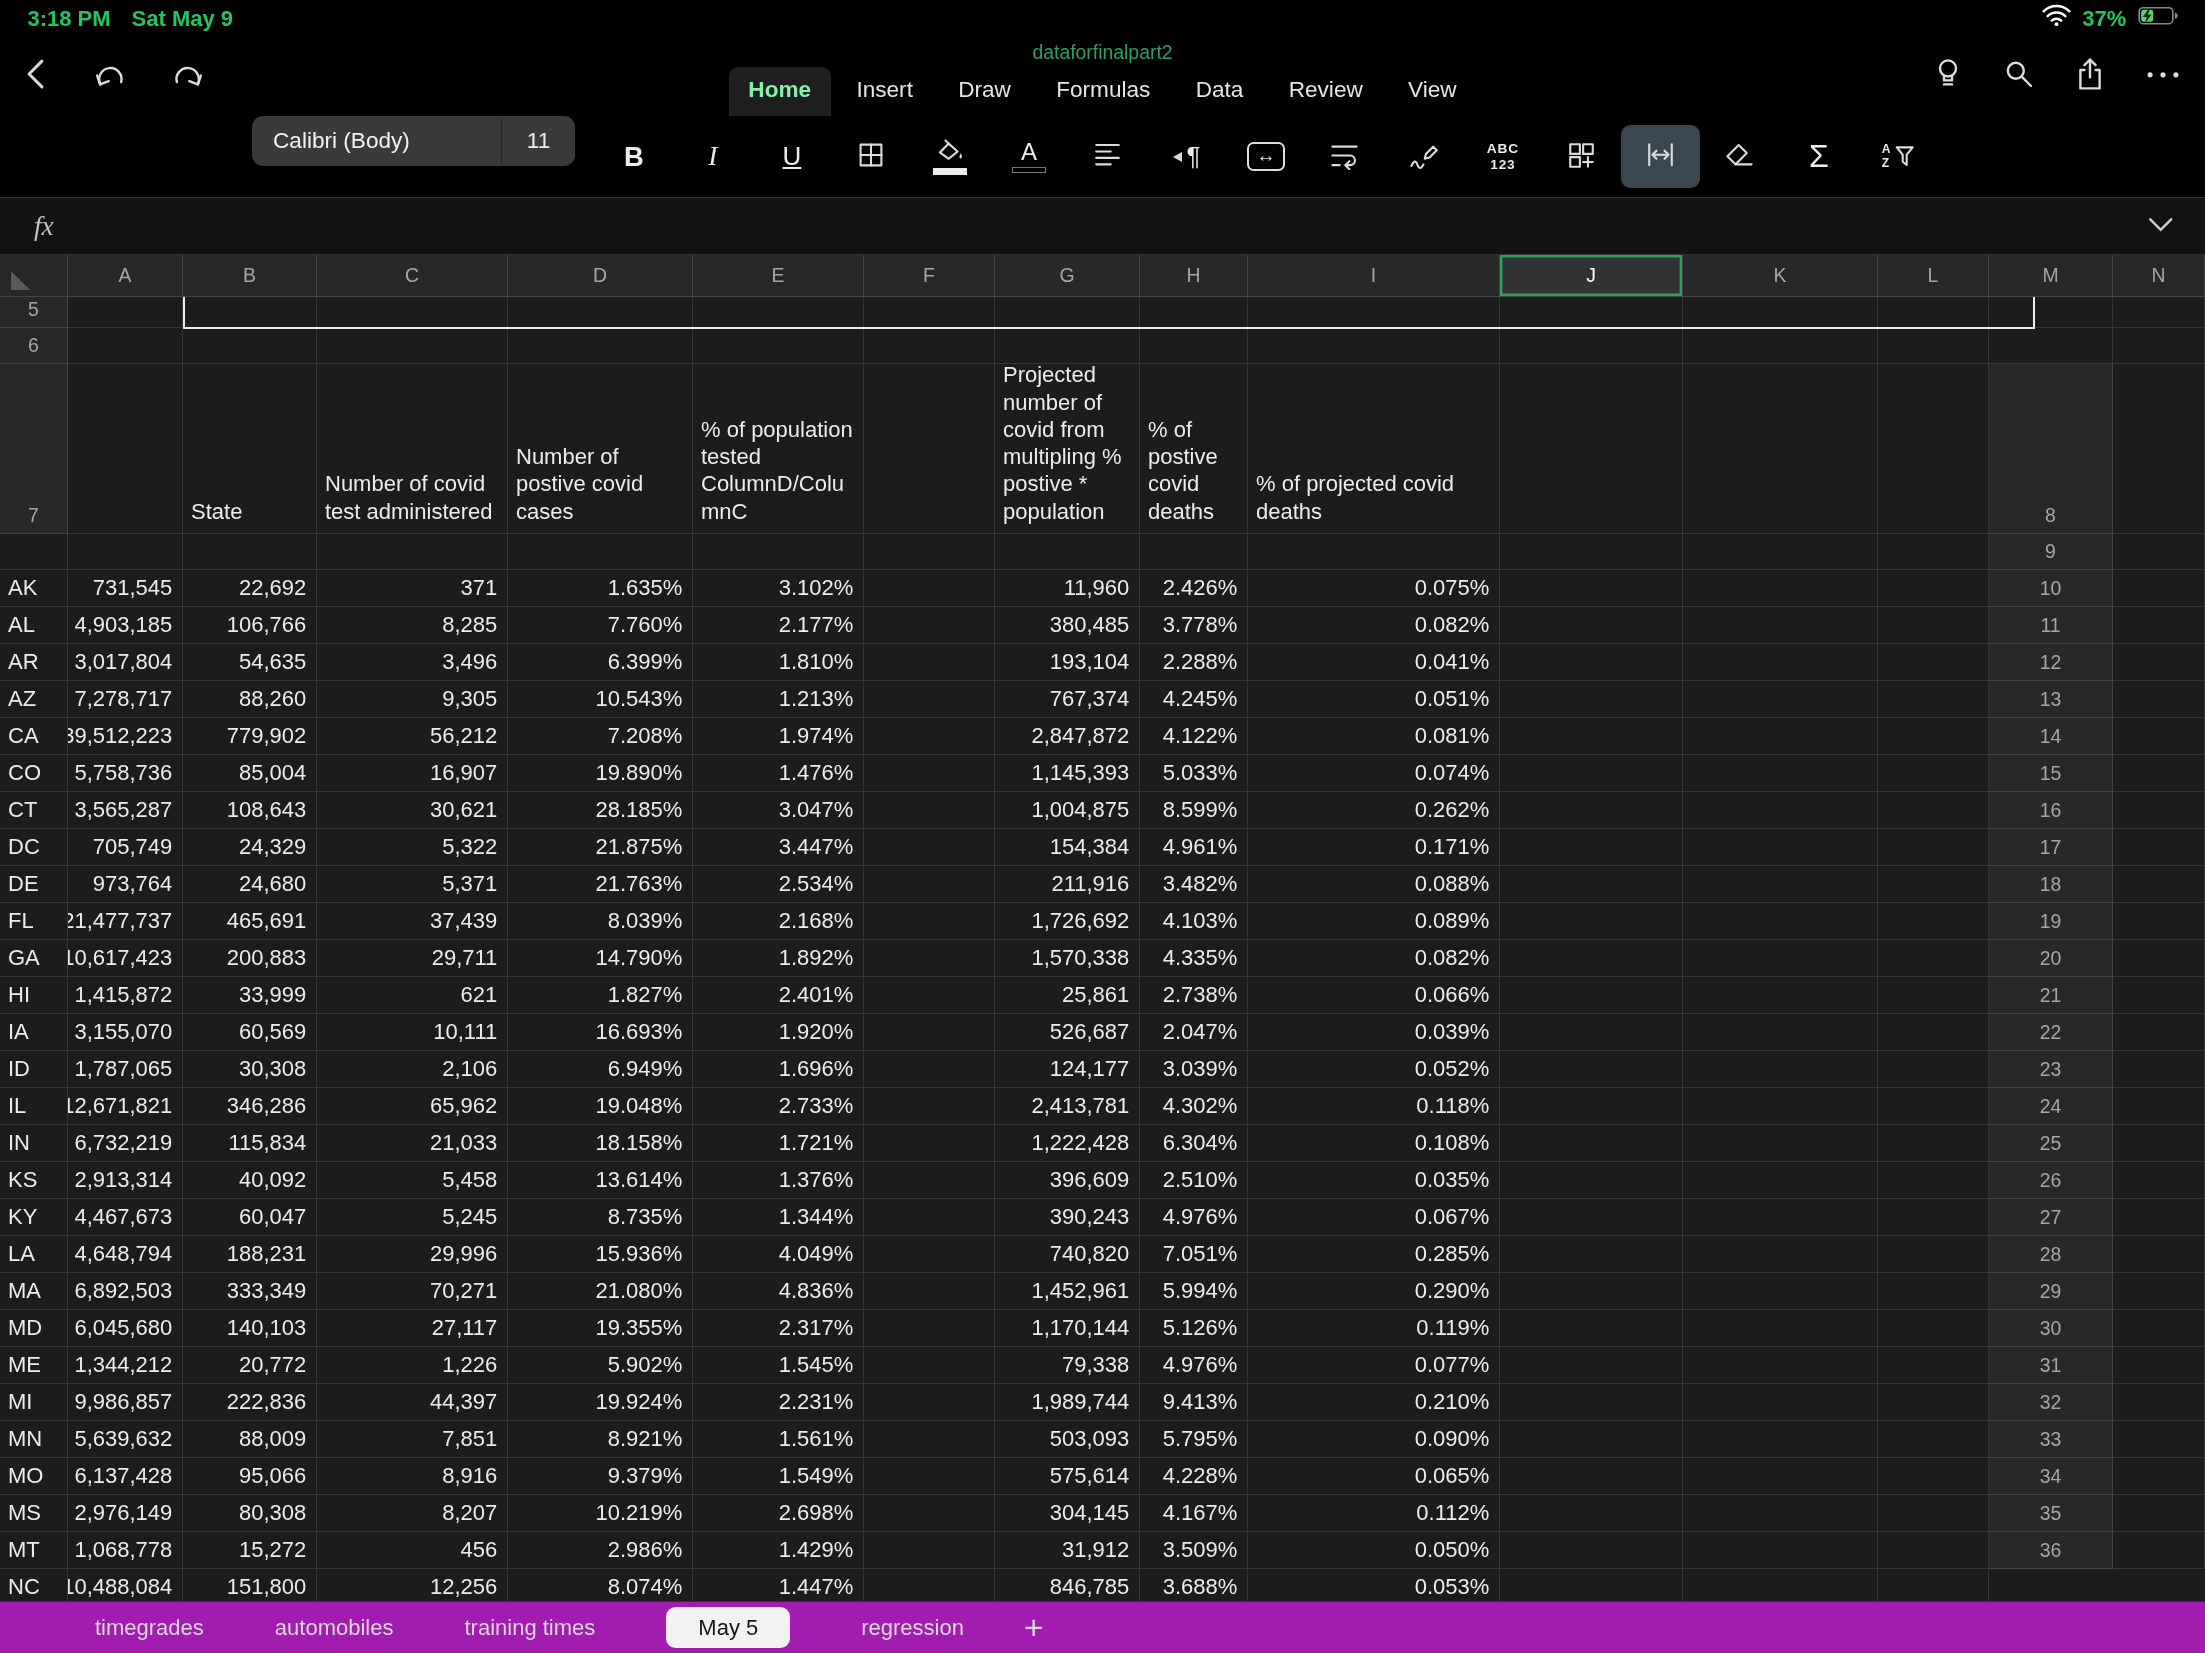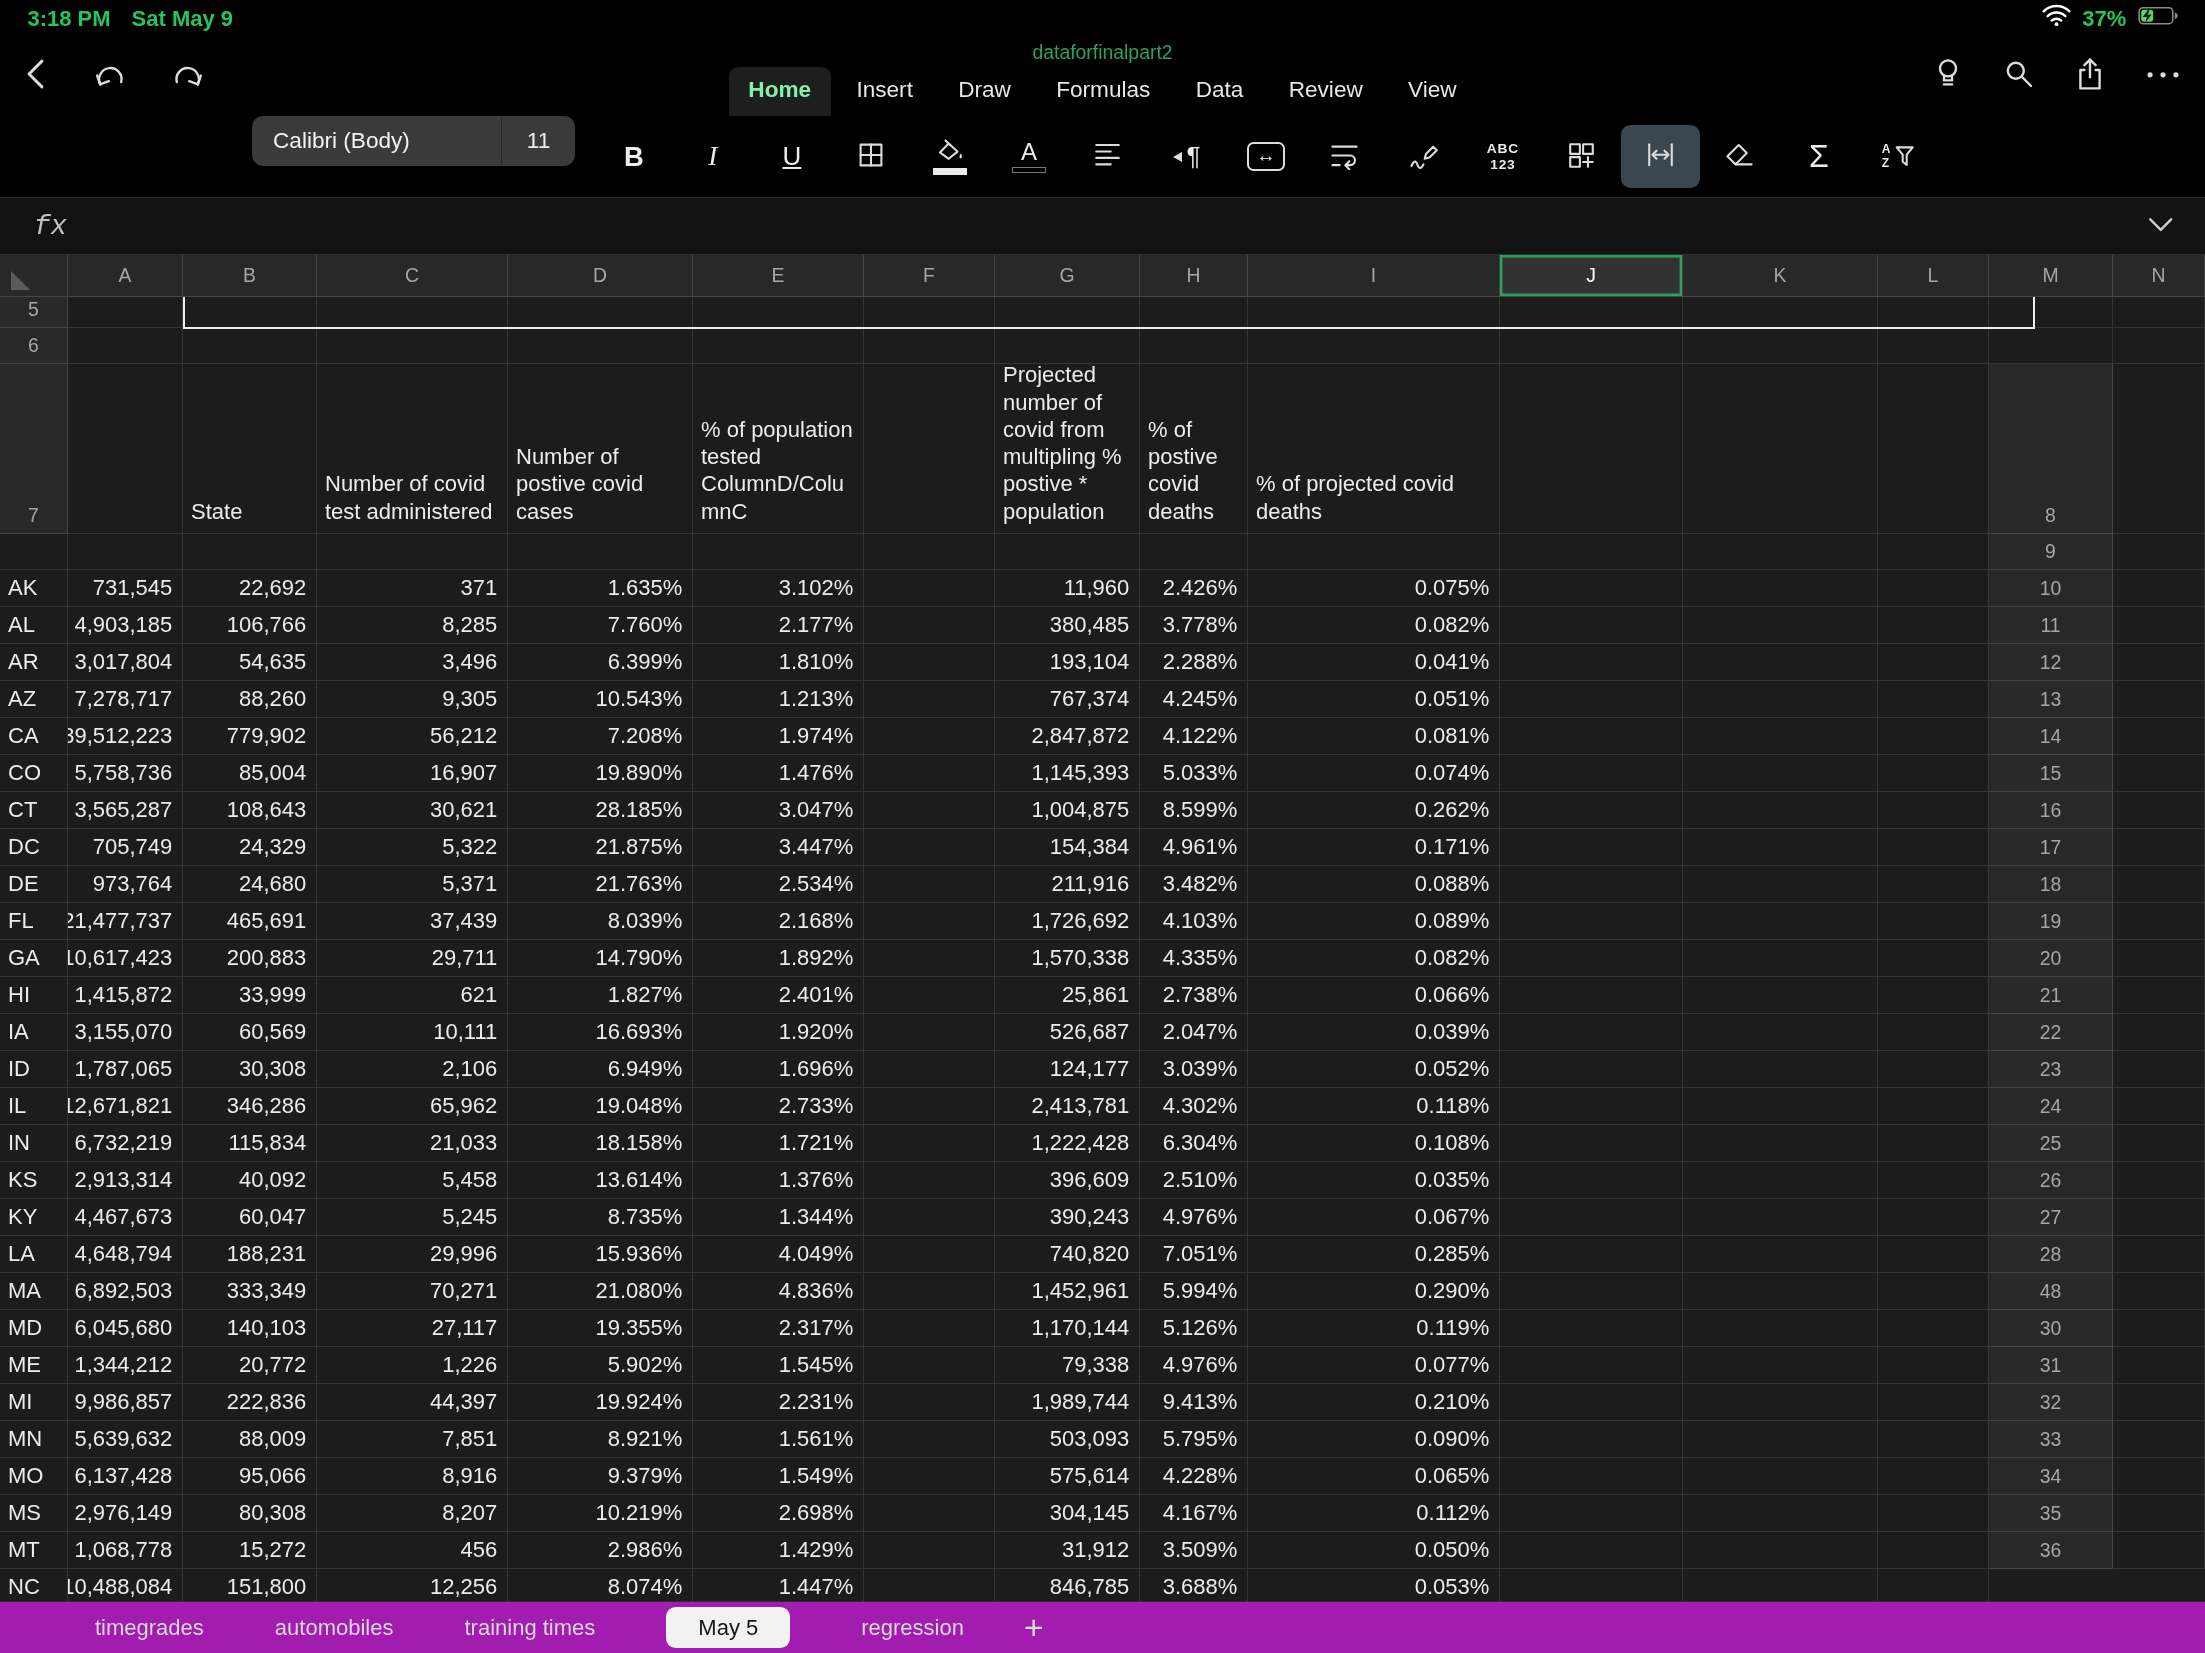--- a/index.html
+++ b/index.html
@@ -52,21 +52,21 @@
   .abc123 { display:flex; flex-direction:column; align-items:center;
     font-size:13.7px; line-height:1.15; letter-spacing:0.8px; font-weight:700; }
   .sigma { font-size:32px; }
   .sortf { display:flex; align-items:center; gap:4px; }
   .az { display:flex; flex-direction:column; font-size:12px; line-height:1.1; font-weight:600; }
 
   
   .formula-bar { position:absolute; top:197px; left:0; right:0; height:58px;
     background:#121212; border-top:0.8px solid #2f2f2f; border-bottom:0.8px solid #2f2f2f;
     display:flex; align-items:center; }
-  .fx { margin-left:34px; font-family:Liberation Mono, monospace; font-style:italic;
+  .fx { margin-left:34px; font-family:Liberation Serif, serif; font-style:italic;
     font-size:27.4px; color:#c2c2c2; }
   .formula-input { flex:1; height:100%; }
   .fbar-chevron { margin-right:31px; }
   .fbar-chevron svg { stroke:#cfcfcf; fill:none; stroke-width:3; stroke-linecap:round; }
 
   
   .sheet-wrap { position:absolute; top:255px; left:0; right:0; bottom:52px;
     background:#1c1c1c; overflow:hidden; }
   #sheet { display:grid; position:relative; }
   .ch { background:#282828; border-right:0.8px solid #454545; border-bottom:0.8px solid #454545;
@@ -693,21 +693,21 @@
       <div class="cell num">70,271</div>
       <div class="cell num">21.080%</div>
       <div class="cell num">4.836%</div>
       <div class="cell"></div>
       <div class="cell num">1,452,961</div>
       <div class="cell num">5.994%</div>
       <div class="cell num">0.290%</div>
       <div class="cell"></div>
       <div class="cell"></div>
       <div class="cell"></div>
-      <div class="rh">48</div>
+      <div class="rh">29</div>
       <div class="cell"></div>
       <div class="cell txt">MD</div>
       <div class="cell num">6,045,680</div>
       <div class="cell num">140,103</div>
       <div class="cell num">27,117</div>
       <div class="cell num">19.355%</div>
       <div class="cell num">2.317%</div>
       <div class="cell"></div>
       <div class="cell num">1,170,144</div>
       <div class="cell num">5.126%</div>

